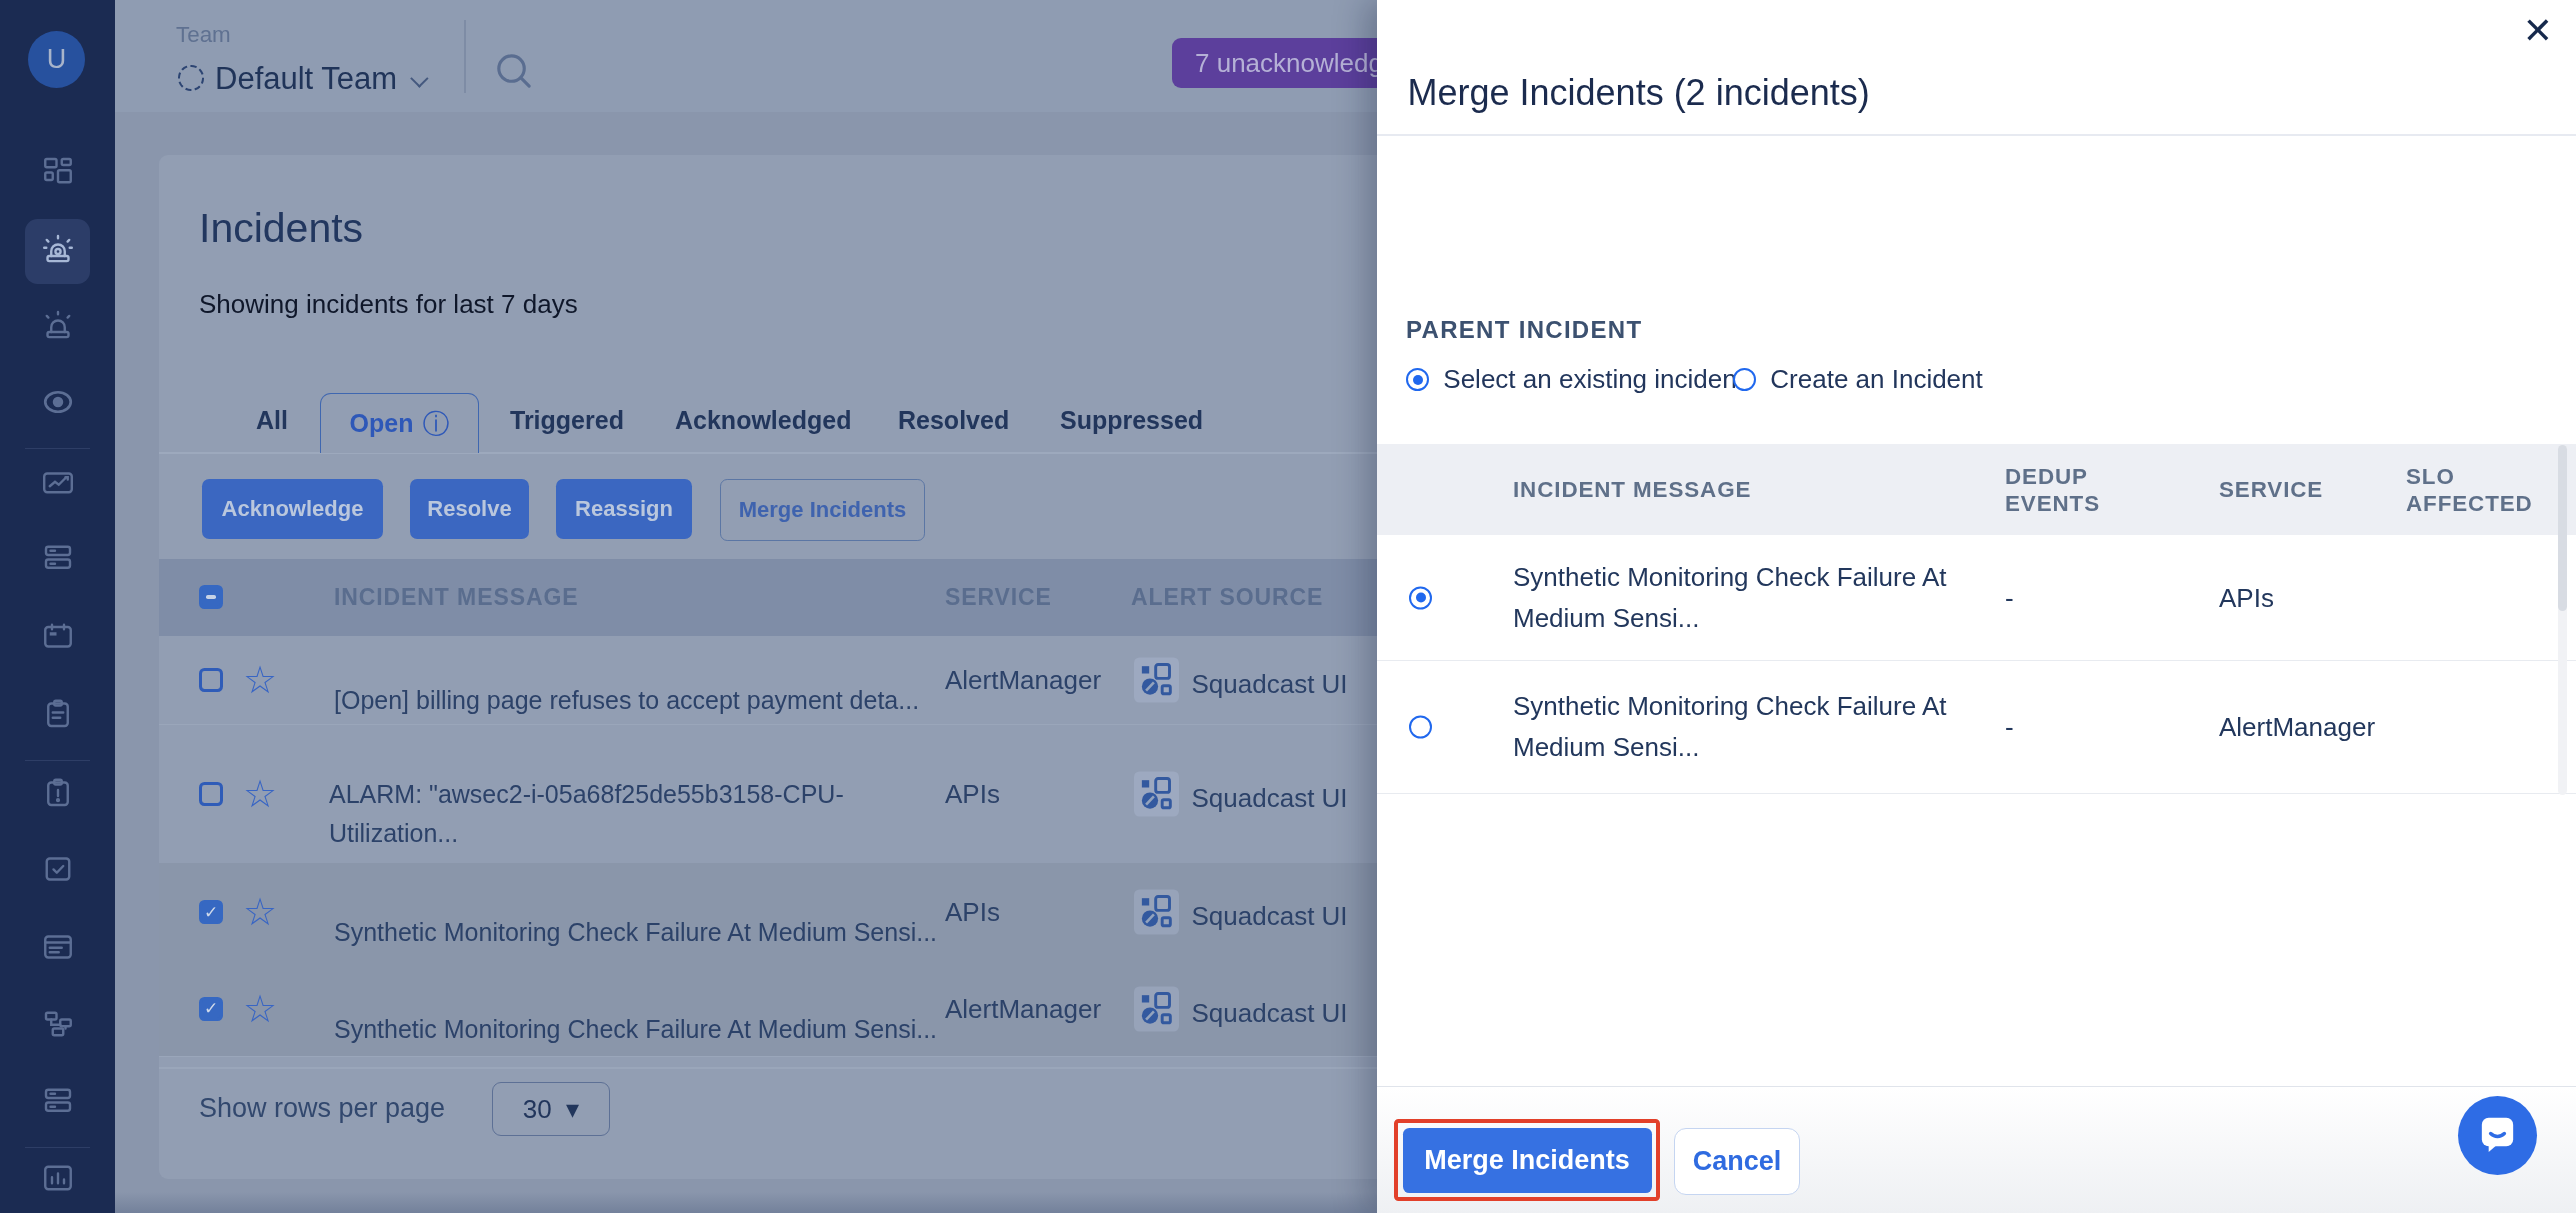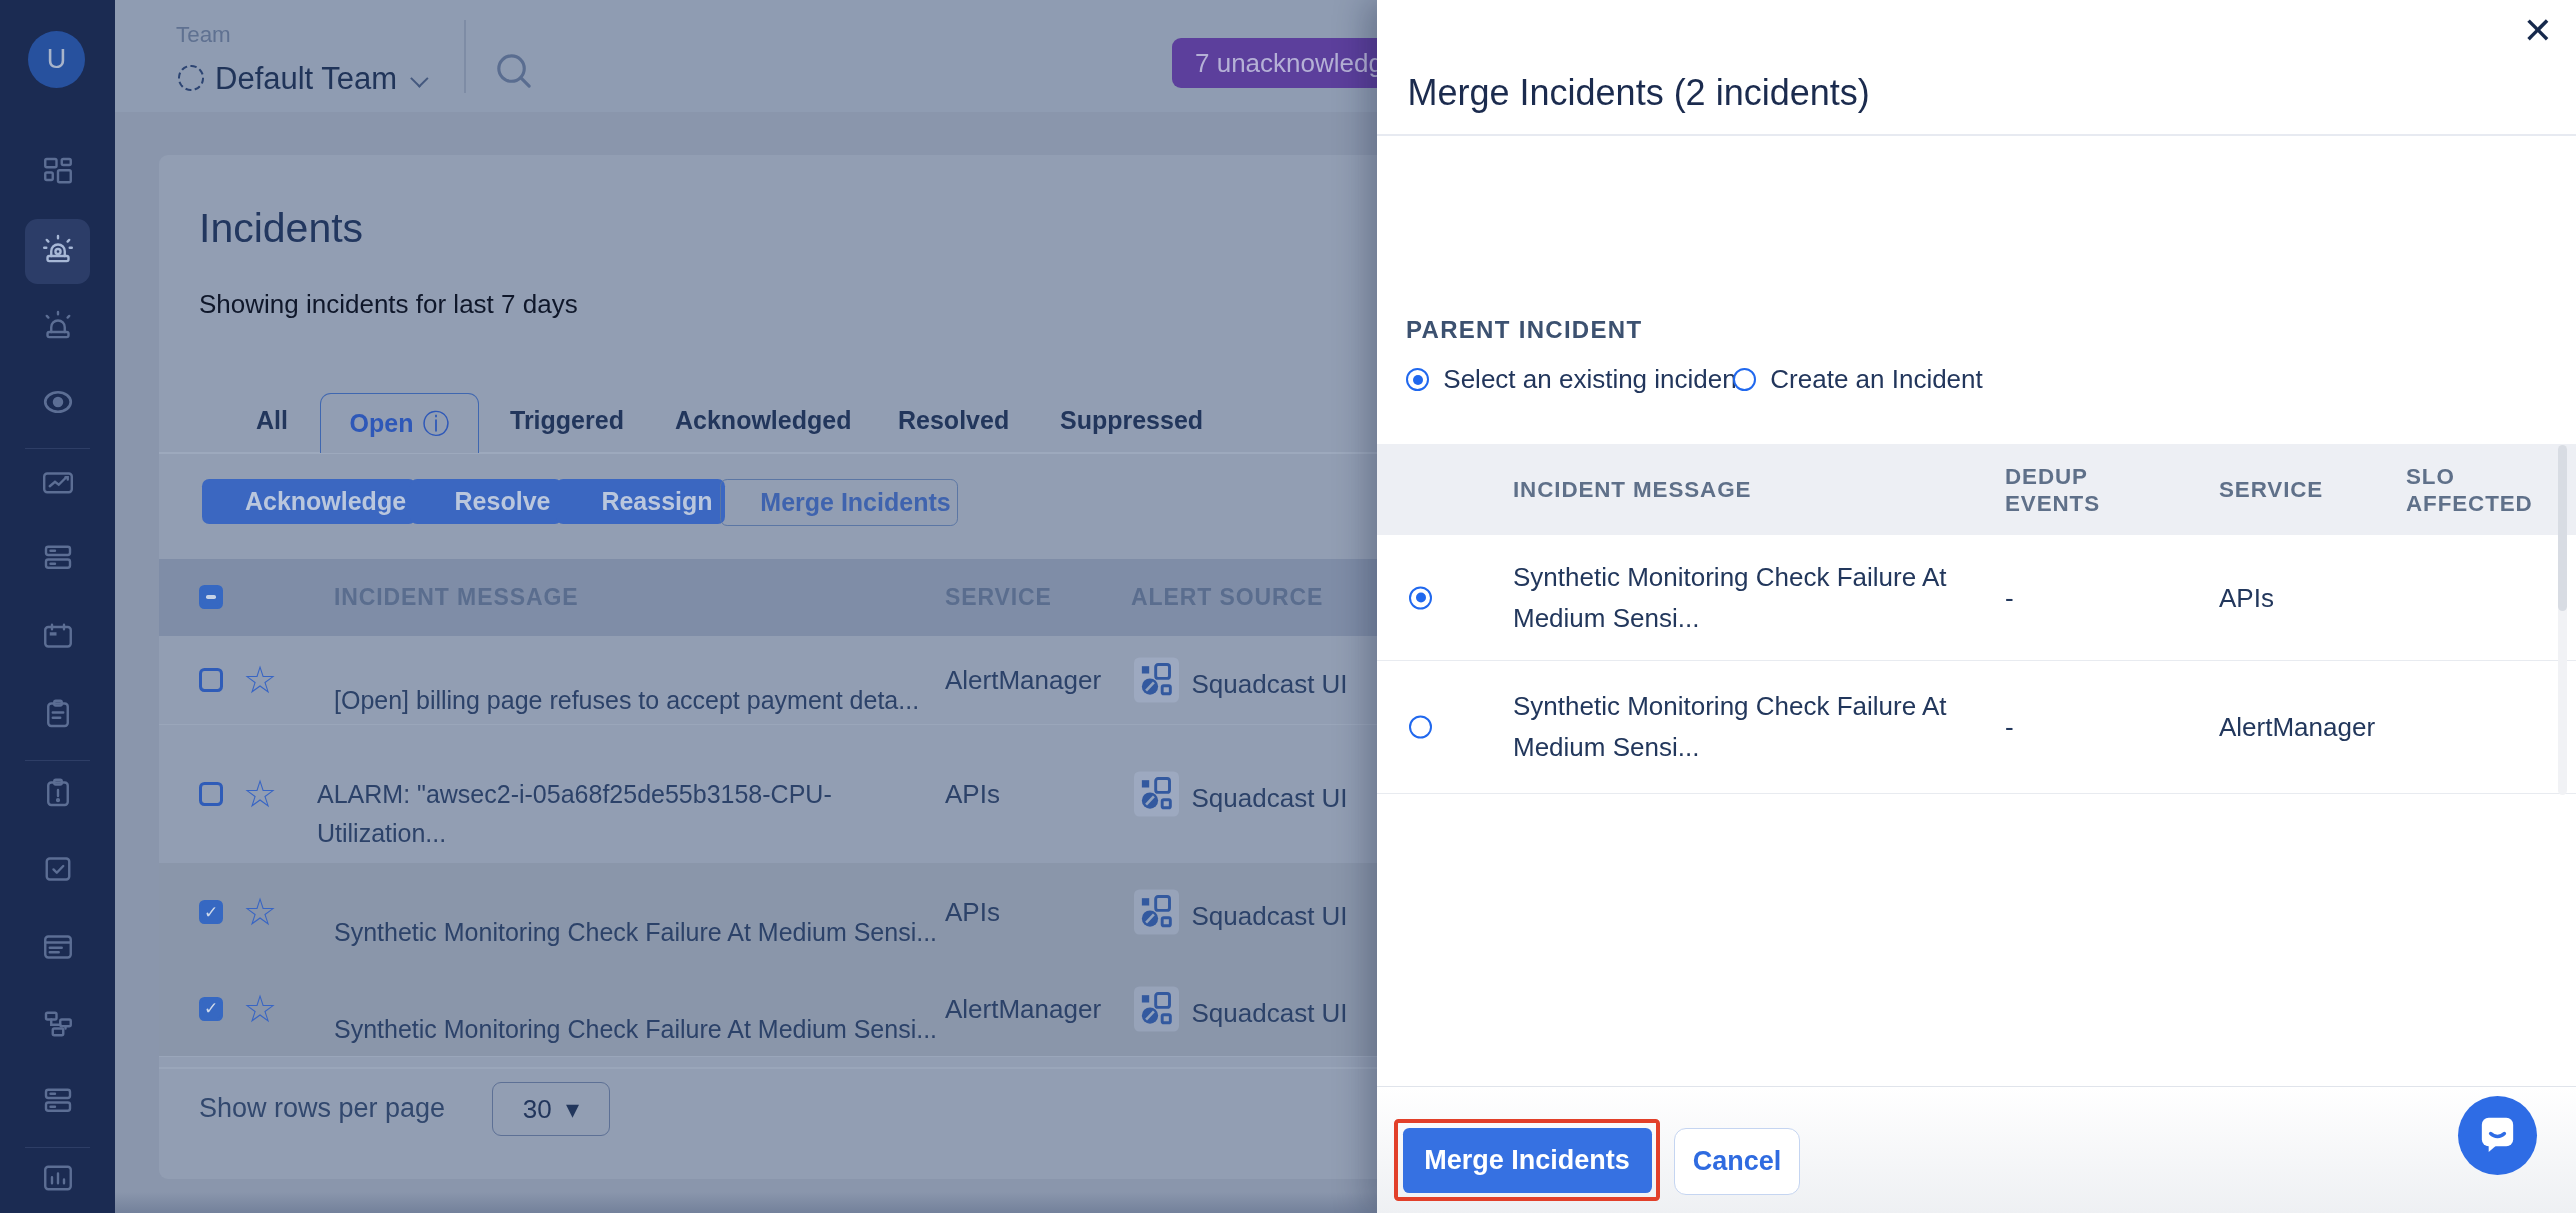--- a/index.html
+++ b/index.html
@@ -31,22 +31,22 @@
   
   .card{position:absolute;left:159px;top:155px;width:2417px;height:1024px;background:#929eb3;border-radius:9px;z-index:1;}
   .page-title{position:absolute;left:40px;top:50px;font-size:41px;font-weight:500;color:#22375f;}
   .page-sub{position:absolute;left:40px;top:134px;font-size:26px;color:#0f172a;}
   .tabline{position:absolute;left:0;top:297px;width:2417px;height:1.8px;background:#9da9bd;}
   .tab{position:absolute;top:251px;font-size:25px;font-weight:600;color:#22365c;}
   .tab-open-box{position:absolute;left:161px;top:238px;width:157px;height:59px;border:1.8px solid #3f67b0;
                 border-bottom:none;border-radius:10.8px 10.8px 0 0;display:flex;align-items:center;justify-content:center;gap:9px;
                 color:#2e58b8;font-size:25px;font-weight:600;background:#929eb3;}
   .info-glyph{font-size:27px;font-weight:400;color:#2e58b8;}
-  .btn{position:absolute;top:324px;height:45px;border-radius:7.2px;background:#3b67c1;color:#bac7dd;
-       font-size:25px;font-weight:600;display:flex;align-items:center;justify-content:center;padding-left:33px;}
+  .btn{position:absolute;top:324px;height:60px;border-radius:7.2px;background:#3b67c1;color:#bac7dd;
+       font-size:22px;font-weight:600;display:flex;align-items:center;justify-content:center;}
   .btn.ghost{background:transparent;border:1.8px solid #5b76a4;color:#3f63ae;}
   .thead{position:absolute;left:0;top:404px;width:2417px;height:77px;background:#7f8da7;}
   .thead .th{position:absolute;top:0;height:77px;display:flex;align-items:center;
              font-size:23px;font-weight:700;letter-spacing:0.9px;color:#5a6d8e;}
   .cb{width:24px;height:24px;border-radius:5.4px;border:3.6px solid #2f5cb8;box-sizing:border-box;}
   .cb.checked{background:#3668c2;border-color:#3668c2;display:flex;align-items:center;justify-content:center;
               color:#cfd9ea;font-size:17px;}
   .cb.indet{background:#3668c2;border-color:#3668c2;display:flex;align-items:center;justify-content:center;}
   .cb.indet::after{content:"";width:10.8px;height:3.6px;background:#c6d2e6;border-radius:1.8px;}
   .mrow{position:absolute;left:0;width:2417px;border-bottom:1.8px solid #9aa6ba;}
@@ -281,21 +281,21 @@
               <rect x="15.5" y="15.5" width="5" height="5" rx="1" stroke="#33599f" stroke-width="1.8" fill="none"></rect>
             </svg>
           </span>
         <span class="srctxt">Squadcast UI</span>
       </div>
     </div>
 
     <div class="mrow" style="top:569px;height:139px">
       <span class="cb rowflex" style="left:40px"></span>
       <span class="star rowflex" style="left:84px">☆</span>
-      <div class="msg rowflex" style="left:158px">ALARM: "awsec2-i-05a68f25de55b3158-CPU-Utilization...</div>
+      <div class="msg rowflex" style="left:170px">ALARM: "awsec2-i-05a68f25de55b3158-CPU-Utilization...</div>
       <div class="svc rowflex" style="left:786px">APIs</div>
       <div class="rowflex" style="left:975px;display:flex;align-items:center">
         <span class="srctile">
             <svg viewBox="0 0 24 24" width="39" height="39">
               <rect x="3" y="3.5" width="4.5" height="4.5" fill="#33599f"></rect>
               <rect x="11.5" y="2.5" width="8.5" height="8.5" rx="1.5" stroke="#33599f" stroke-width="1.8" fill="none"></rect>
               <circle cx="8" cy="16" r="5" fill="#33599f"></circle>
               <path d="M5.6 18.6 L10.4 13.4" stroke="#93a3bd" stroke-width="1.6"></path>
               <rect x="15.5" y="15.5" width="5" height="5" rx="1" stroke="#33599f" stroke-width="1.8" fill="none"></rect>
             </svg>

